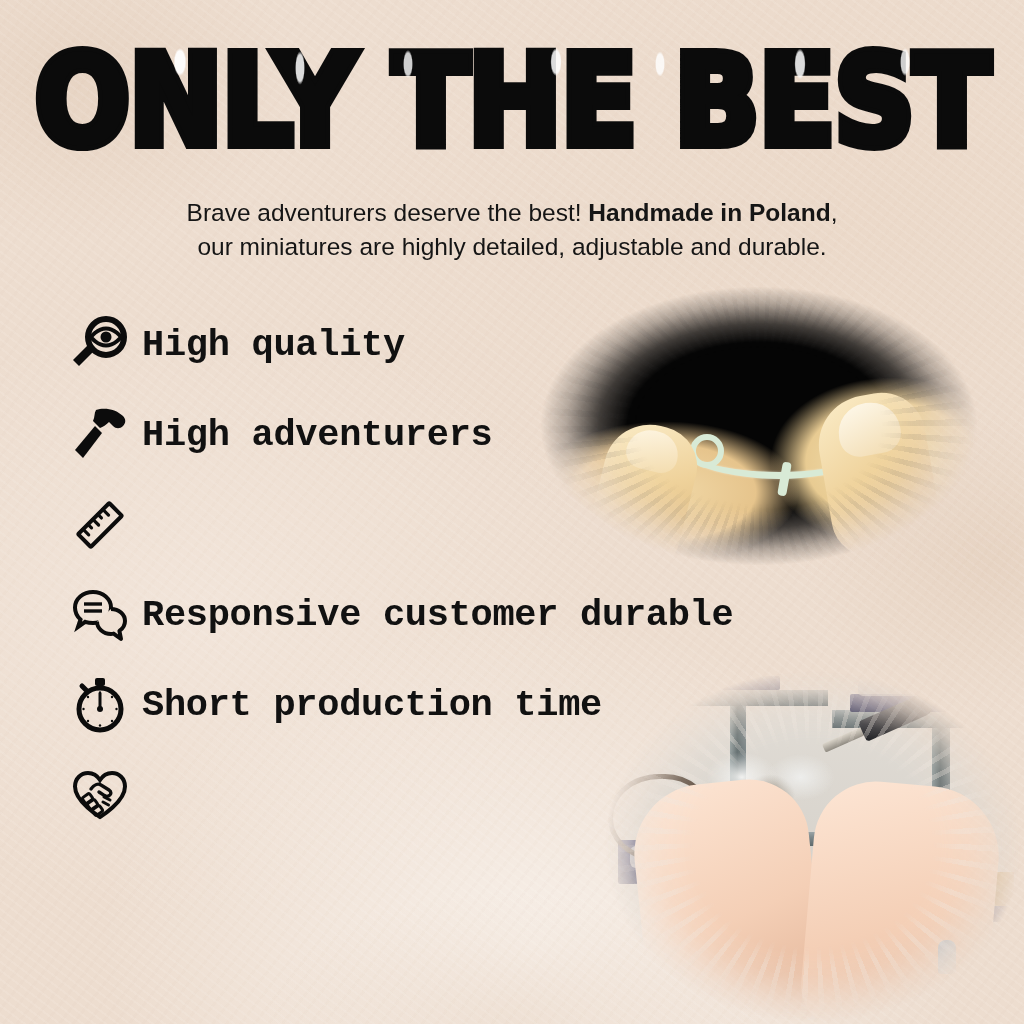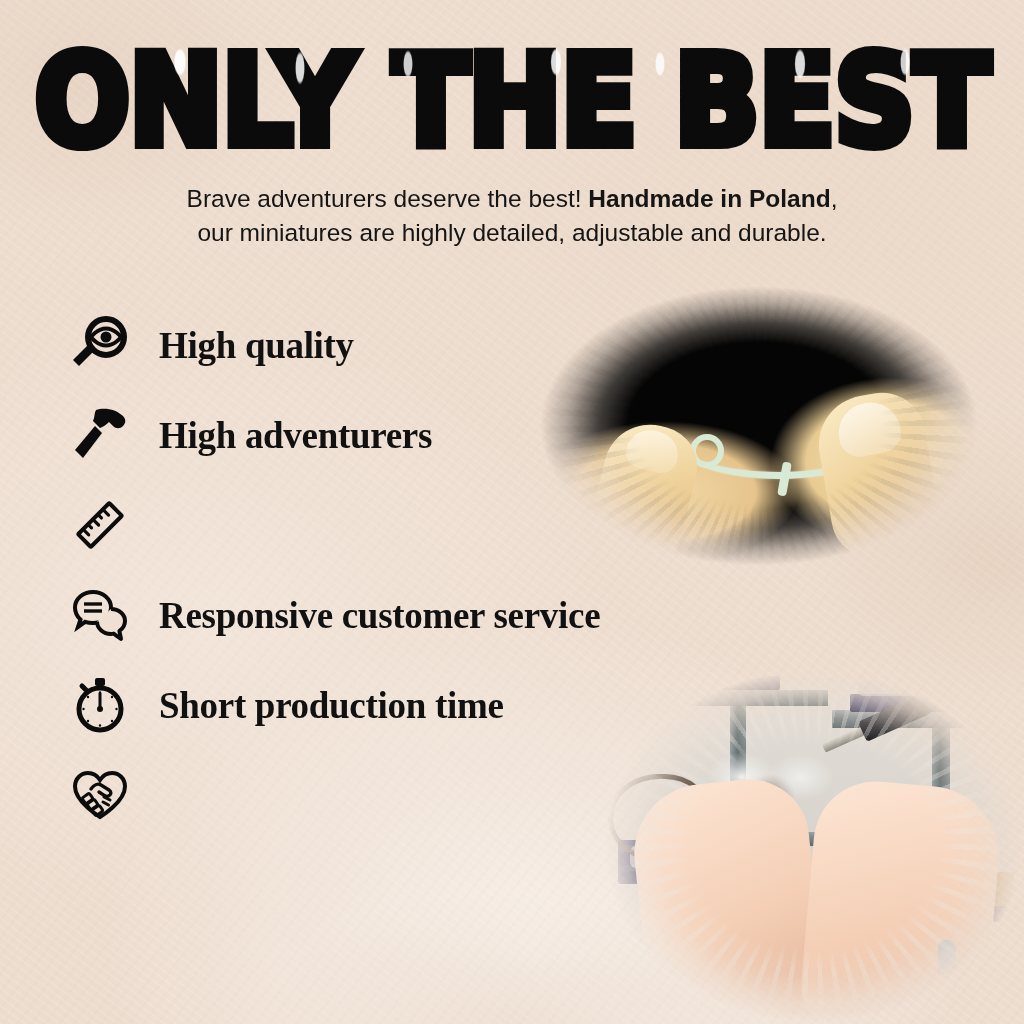--- a/index.html
+++ b/index.html
@@ -54,21 +54,21 @@
       radial-gradient(ellipse 9px 20px at 180px 24px, rgba(255,255,255,.92) 0 55%, rgba(255,255,255,0) 70%),
       radial-gradient(ellipse 7px 24px at 300px 30px, rgba(255,255,255,.85) 0 55%, rgba(255,255,255,0) 70%),
       radial-gradient(ellipse 7px 20px at 408px 26px, rgba(255,255,255,.8) 0 55%, rgba(255,255,255,0) 70%),
       radial-gradient(ellipse 8px 20px at 556px 24px, rgba(255,255,255,.85) 0 55%, rgba(255,255,255,0) 70%),
       radial-gradient(ellipse 7px 18px at 660px 26px, rgba(255,255,255,.8) 0 55%, rgba(255,255,255,0) 70%),
       radial-gradient(ellipse 8px 22px at 800px 26px, rgba(255,255,255,.85) 0 55%, rgba(255,255,255,0) 70%),
       radial-gradient(ellipse 7px 20px at 905px 24px, rgba(255,255,255,.8) 0 55%, rgba(255,255,255,0) 70%);
   }
   
   #subtitle{
-    position:absolute;left:60px;right:60px;top:182px;
+    position:absolute;left:60px;right:60px;top:196px;
     text-align:center;
     font-size:24.5px;
     line-height:1.38;
     color:#151515;
     font-family:"Liberation Sans",sans-serif;
   }
   #subtitle b{font-weight:bold;}
   
   #features{position:absolute;left:62px;top:300px;width:700px;}
   .feature-row{
@@ -79,22 +79,22 @@
     width:76px;min-width:76px;height:76px;
     display:flex;align-items:center;justify-content:center;
   }
   .feature-icon svg{display:block;}
   .feature-label{
     font-size:37px;
     font-weight:bold;
     color:#111111;
     letter-spacing:-.3px;
     white-space:nowrap;
-    margin-left:21px;
-    font-family:Liberation Serif, serif;
+    margin-left:4px;
+    font-family:Liberation Mono, monospace;
   }
   
   .photo{position:absolute;overflow:hidden;}
   
   #photo-top{
     left:524px;top:276px;width:470px;height:300px;
   }
   #photo-top .inner{
     position:absolute;inset:0;
     background:
@@ -266,21 +266,21 @@
     <span class="feature-icon">
       <svg width="62" height="62" viewBox="0 0 62 62">
         <path d="M24 8 C34 8 42 15 42 23.5 C42 32 34 39 24 39 C21 39 18.5 38.6 16.2 37.8
                  L9 43 L11.5 35.5 C8 32.4 6 28.2 6 23.5 C6 15 14 8 24 8 Z" fill="none" stroke="#0C0C0C" stroke-width="4"></path>
         <line x1="15" y1="20" x2="33" y2="20" stroke="#0C0C0C" stroke-width="3.4"></line>
         <line x1="15" y1="27" x2="33" y2="27" stroke="#0C0C0C" stroke-width="3.4"></line>
         <path d="M42 25 C50 25 56 30.5 56 37 C56 41 53.8 44.6 50.4 46.9 L52 55 L44.6 49.6
                  C43.7 49.8 42.9 49.9 42 49.9 C34 49.9 28 44.2 28 37.5" fill="#EFE0D3" stroke="#0C0C0C" stroke-width="4" stroke-linejoin="round"></path>
       </svg>
     </span>
-    <span class="feature-label">Responsive customer service</span>
+    <span class="feature-label">Responsive customer durable</span>
   </div>
 
   <div class="feature-row">
     <span class="feature-icon">
       <svg width="62" height="62" viewBox="0 0 62 62">
         <circle cx="31" cy="35" r="21" fill="none" stroke="#0C0C0C" stroke-width="5"></circle>
         <rect x="26" y="4" width="10" height="8" rx="2" fill="#0C0C0C"></rect>
         <rect x="28.5" y="10" width="5" height="5" fill="#0C0C0C"></rect>
         <path d="M13 12 L18.5 17.5" stroke="#0C0C0C" stroke-width="5" stroke-linecap="round"></path>
         <line x1="31" y1="35" x2="31" y2="19" stroke="#0C0C0C" stroke-width="3"></line>

